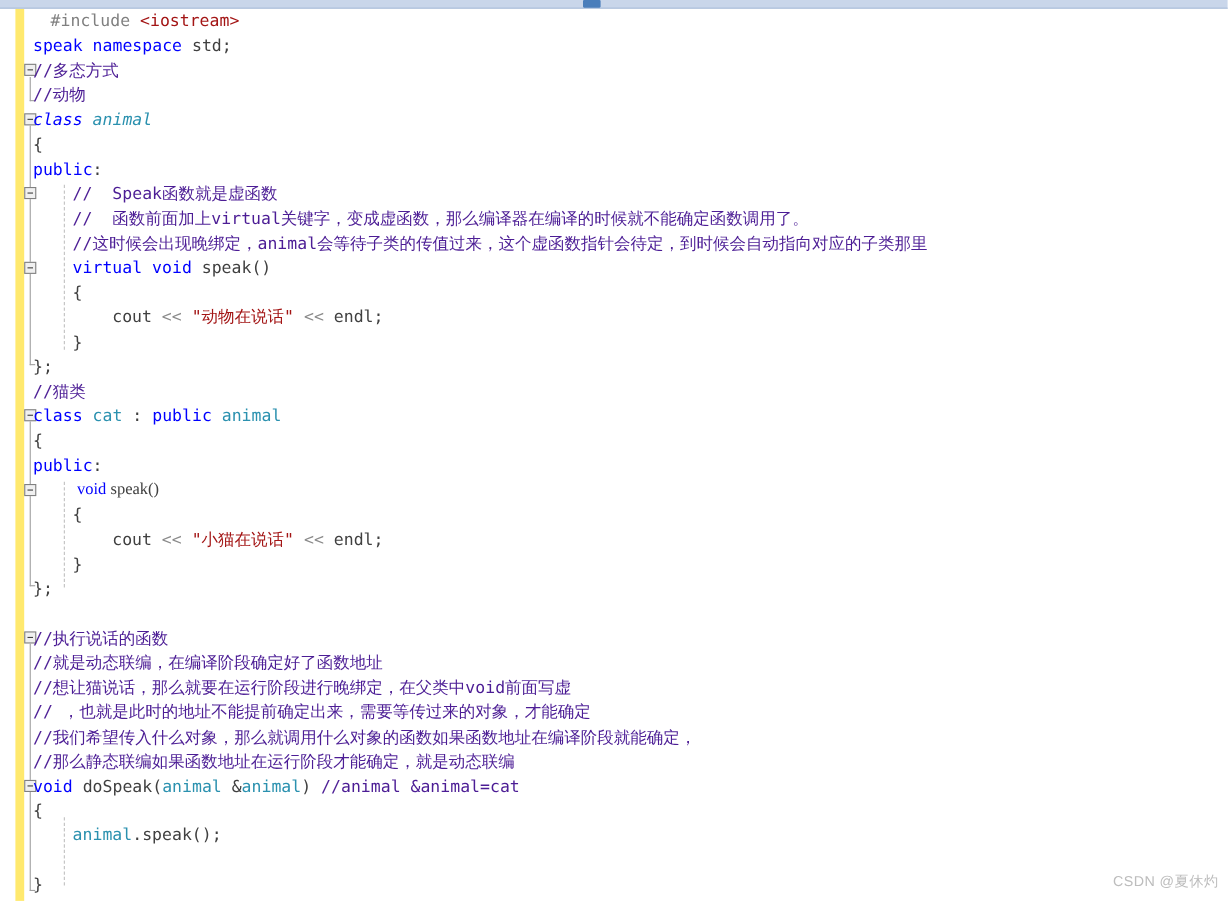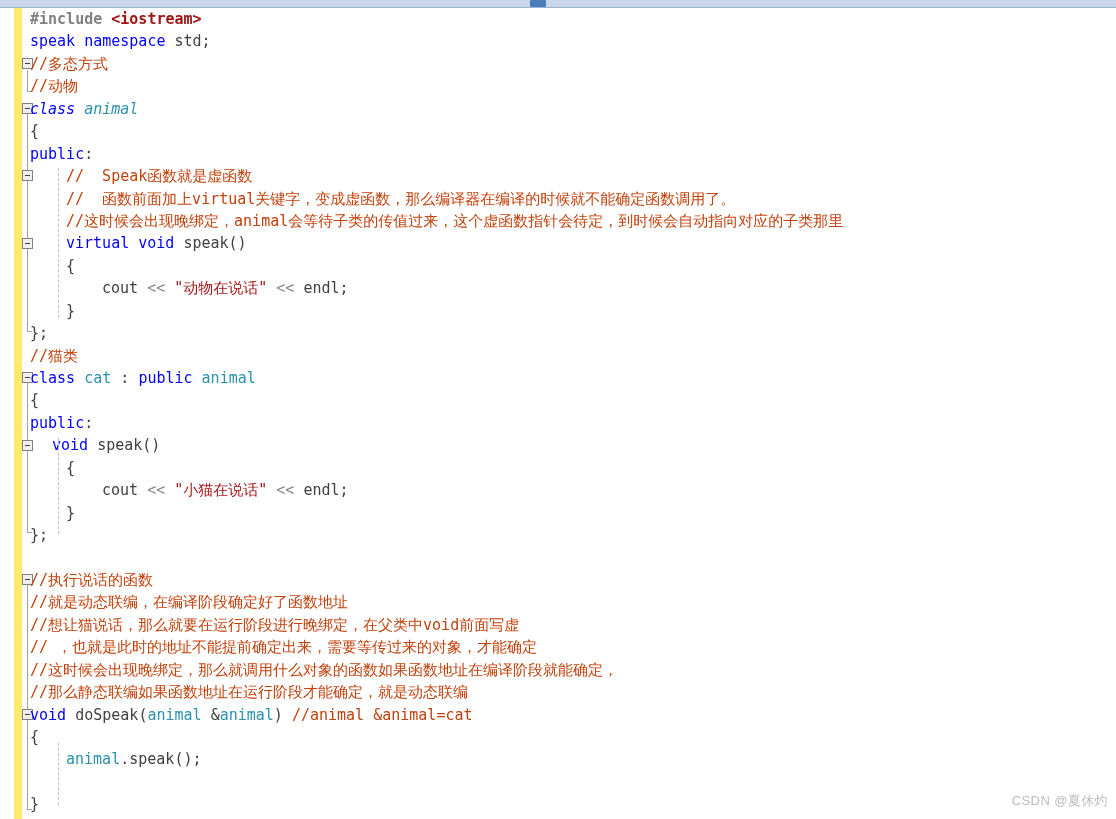--- a/index.html
+++ b/index.html
@@ -74,21 +74,21 @@
     top: 0;
     white-space: pre;
   }
 
   
   .kw   { color: #0000ff; }           
   .typ  { color: #2b91af; }           
   .pp   { color: #808080; }           
   .hdr  { color: #a31515; }           
   .str  { color: #a31515; }           
-  .cmt  { color: #c2410c; }           
+  .cmt  { color: #4c1d95; }           
   .op   { color: #8a8a8a; }           
   .pl   { color: #404040; }           
 
   
   .foldbox {
     position: absolute;
     width: 11px; height: 11px;
     box-sizing: border-box;
     border: 1px solid #808080;
     background: #f0f0f0;
@@ -156,50 +156,50 @@
       <div class="foldbox" style="top: 94.8px;"></div>
       <div class="foldbox" style="top: 162.15px;"></div>
       <div class="foldbox" style="top: 229.5px;"></div>
       <div class="foldbox" style="top: 364.2px;"></div>
       <div class="foldbox" style="top: 431.55px;"></div>
       <div class="foldbox" style="top: 566.25px;"></div>
       <div class="foldbox" style="top: 700.95px;"></div>
     </div>
 
   <div id="lines">
-      <div class="code-line"><span class="txt" style="left: 30px; font-weight: bold;"><span class="pp">#include </span><span class="hdr">&lt;iostream&gt;</span><span class="pl"></span></span></div>
+      <div class="code-line"><span class="txt" style="left: 46px;"><span class="pp">#include </span><span class="hdr">&lt;iostream&gt;</span><span class="pl"></span></span></div>
       <div class="code-line"><span class="txt" style="left: 30px;"><span class="kw">speak</span><span class="pl"> </span><span class="kw">namespace</span><span class="pl"> </span><span class="pl">std</span><span class="pl">;</span></span></div>
       <div class="code-line"><span class="txt" style="left: 30px;"><span class="cmt">//多态方式</span></span></div>
       <div class="code-line"><span class="txt" style="left: 30px;"><span class="cmt">//动物</span></span></div>
       <div class="code-line"><span class="txt" style="left: 30px; font-style: italic;"><span class="kw">class</span><span class="pl"> </span><span class="typ">animal</span></span></div>
       <div class="code-line"><span class="txt" style="left: 30px;"><span class="pl">{</span></span></div>
       <div class="code-line"><span class="txt" style="left: 30px;"><span class="kw">public</span><span class="pl">:</span></span></div>
       <div class="code-line"><span class="txt" style="left: 66px;"><span class="cmt">//  Speak函数就是虚函数</span></span></div>
       <div class="code-line"><span class="txt" style="left: 66px;"><span class="cmt">//  函数前面加上virtual关键字，变成虚函数，那么编译器在编译的时候就不能确定函数调用了。</span></span></div>
       <div class="code-line"><span class="txt" style="left: 66px;"><span class="cmt">//这时候会出现晚绑定，animal会等待子类的传值过来，这个虚函数指针会待定，到时候会自动指向对应的子类那里</span></span></div>
       <div class="code-line"><span class="txt" style="left: 66px;"><span class="kw">virtual</span><span class="pl"> </span><span class="kw">void</span><span class="pl"> </span><span class="pl">speak</span><span class="pl">(</span><span class="pl">)</span></span></div>
       <div class="code-line"><span class="txt" style="left: 66px;"><span class="pl">{</span></span></div>
       <div class="code-line"><span class="txt" style="left: 102px;"><span class="pl">cout</span><span class="pl"> </span><span class="op">&lt;&lt;</span><span class="pl"> </span><span class="str">"动物在说话"</span><span class="pl"> </span><span class="op">&lt;&lt;</span><span class="pl"> </span><span class="pl">endl</span><span class="pl">;</span></span></div>
       <div class="code-line"><span class="txt" style="left: 66px;"><span class="pl">}</span></span></div>
       <div class="code-line"><span class="txt" style="left: 30px;"><span class="pl">}</span><span class="pl">;</span></span></div>
       <div class="code-line"><span class="txt" style="left: 30px;"><span class="cmt">//猫类</span></span></div>
       <div class="code-line"><span class="txt" style="left: 30px; text-align: right;"><span class="kw">class</span><span class="pl"> </span><span class="typ">cat</span><span class="pl"> </span><span class="pl">:</span><span class="pl"> </span><span class="kw">public</span><span class="pl"> </span><span class="typ">animal</span></span></div>
       <div class="code-line"><span class="txt" style="left: 30px;"><span class="pl">{</span></span></div>
       <div class="code-line"><span class="txt" style="left: 30px;"><span class="kw">public</span><span class="pl">:</span></span></div>
-      <div class="code-line"><span class="txt" style="left: 52px;"><span class="kw">void</span><span class="pl"> </span><span class="pl">speak</span><span class="pl">(</span><span class="pl">)</span></span></div>
+      <div class="code-line"><span class="txt" style="left: 70px; font-family: Liberation Serif, serif;"><span class="kw">void</span><span class="pl"> </span><span class="pl">speak</span><span class="pl">(</span><span class="pl">)</span></span></div>
       <div class="code-line"><span class="txt" style="left: 66px;"><span class="pl">{</span></span></div>
       <div class="code-line"><span class="txt" style="left: 102px;"><span class="pl">cout</span><span class="pl"> </span><span class="op">&lt;&lt;</span><span class="pl"> </span><span class="str">"小猫在说话"</span><span class="pl"> </span><span class="op">&lt;&lt;</span><span class="pl"> </span><span class="pl">endl</span><span class="pl">;</span></span></div>
       <div class="code-line"><span class="txt" style="left: 66px;"><span class="pl">}</span></span></div>
       <div class="code-line"><span class="txt" style="left: 30px;"><span class="pl">}</span><span class="pl">;</span></span></div>
       <div class="code-line"><span class="txt" style="left: 30px;"></span></div>
       <div class="code-line"><span class="txt" style="left: 30px;"><span class="cmt">//执行说话的函数</span></span></div>
       <div class="code-line"><span class="txt" style="left: 30px;"><span class="cmt">//就是动态联编，在编译阶段确定好了函数地址</span></span></div>
       <div class="code-line"><span class="txt" style="left: 30px;"><span class="cmt">//想让猫说话，那么就要在运行阶段进行晚绑定，在父类中void前面写虚</span></span></div>
       <div class="code-line"><span class="txt" style="left: 30px;"><span class="cmt">// ，也就是此时的地址不能提前确定出来，需要等传过来的对象，才能确定</span></span></div>
-      <div class="code-line"><span class="txt" style="left: 30px;"><span class="cmt">//这时候会出现晚绑定，那么就调用什么对象的函数如果函数地址在编译阶段就能确定，</span></span></div>
+      <div class="code-line"><span class="txt" style="left: 30px;"><span class="cmt">//我们希望传入什么对象，那么就调用什么对象的函数如果函数地址在编译阶段就能确定，</span></span></div>
       <div class="code-line"><span class="txt" style="left: 30px;"><span class="cmt">//那么静态联编如果函数地址在运行阶段才能确定，就是动态联编</span></span></div>
       <div class="code-line"><span class="txt" style="left: 30px;"><span class="kw">void</span><span class="pl"> </span><span class="pl">doSpeak</span><span class="pl">(</span><span class="typ">animal</span><span class="pl"> </span><span class="pl">&amp;</span><span class="typ">animal</span><span class="pl">)</span><span class="pl"> </span><span class="cmt">//animal &amp;animal=cat</span></span></div>
       <div class="code-line"><span class="txt" style="left: 30px;"><span class="pl">{</span></span></div>
       <div class="code-line"><span class="txt" style="left: 66px;"><span class="typ">animal</span><span class="pl">.</span><span class="pl">speak</span><span class="pl">(</span><span class="pl">)</span><span class="pl">;</span></span></div>
       <div class="code-line"><span class="txt" style="left: 66px;"></span></div>
       <div class="code-line"><span class="txt" style="left: 30px;"><span class="pl">}</span></span></div>
       <div class="code-line"><span class="txt" style="left: 30px;"><span class="cmt">//多态满足条件</span></span></div>
     </div>
 
   <div id="watermark">CSDN @夏休灼</div>

